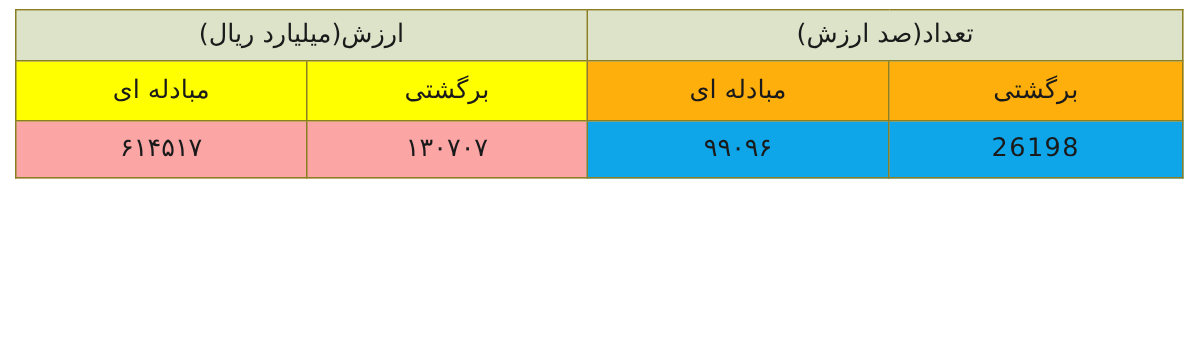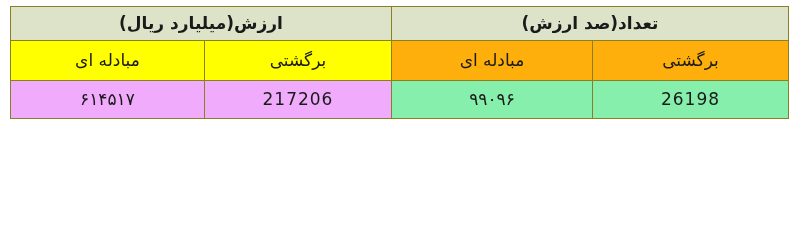--- a/index.html
+++ b/index.html
@@ -41,44 +41,44 @@
     font-size: 17px;
     line-height: 1.1;
     white-space: nowrap;
   }
 
   
   tr.group-header-row { height: 34px; }
   td.group-header {
     background: #dde3c9;
     font-size: 18px;
-    font-weight: bold;
+    font-weight: normal;
     letter-spacing: 0px;
   }
 
   
   tr.sub-header-row { height: 40px; }
   td.sub-header-count {
     background: #ffaf0c;
     font-size: 18px;
   }
   td.sub-header-value {
     background: #ffff00;
     font-size: 18px;
   }
 
   
   tr.data-row { height: 38px; }
   td.data-count {
-    background: #86efac;
+    background: #0ea5e9;
     font-size: 17px;
     letter-spacing: 1px;
   }
   td.data-value {
-    background: #f0abfc;
+    background: #fca5a5;
     font-size: 17px;
     letter-spacing: 1px;
   }
 
   
   col.col-count-exch  { width: 201px; }
   col.col-count-ret   { width: 196px; }
   col.col-value-exch  { width: 194px; }
   col.col-value-ret   { width: 187px; }
 </style>
@@ -103,19 +103,19 @@
       <tr class="sub-header-row">
         <td class="sub-header-count">برگشتی</td>
         <td class="sub-header-count">مبادله ای</td>
         <td class="sub-header-value">برگشتی</td>
         <td class="sub-header-value">مبادله ای</td>
       </tr>
 
       <tr class="data-row">
         <td class="data-count">26198</td>
         <td class="data-count">۹۹۰۹۶</td>
-        <td class="data-value">217206</td>
+        <td class="data-value">۱۳۰۷۰۷</td>
         <td class="data-value">۶۱۴۵۱۷</td>
       </tr>
 
     </tbody>
   </table>
 </div>
 
 </body></html>

